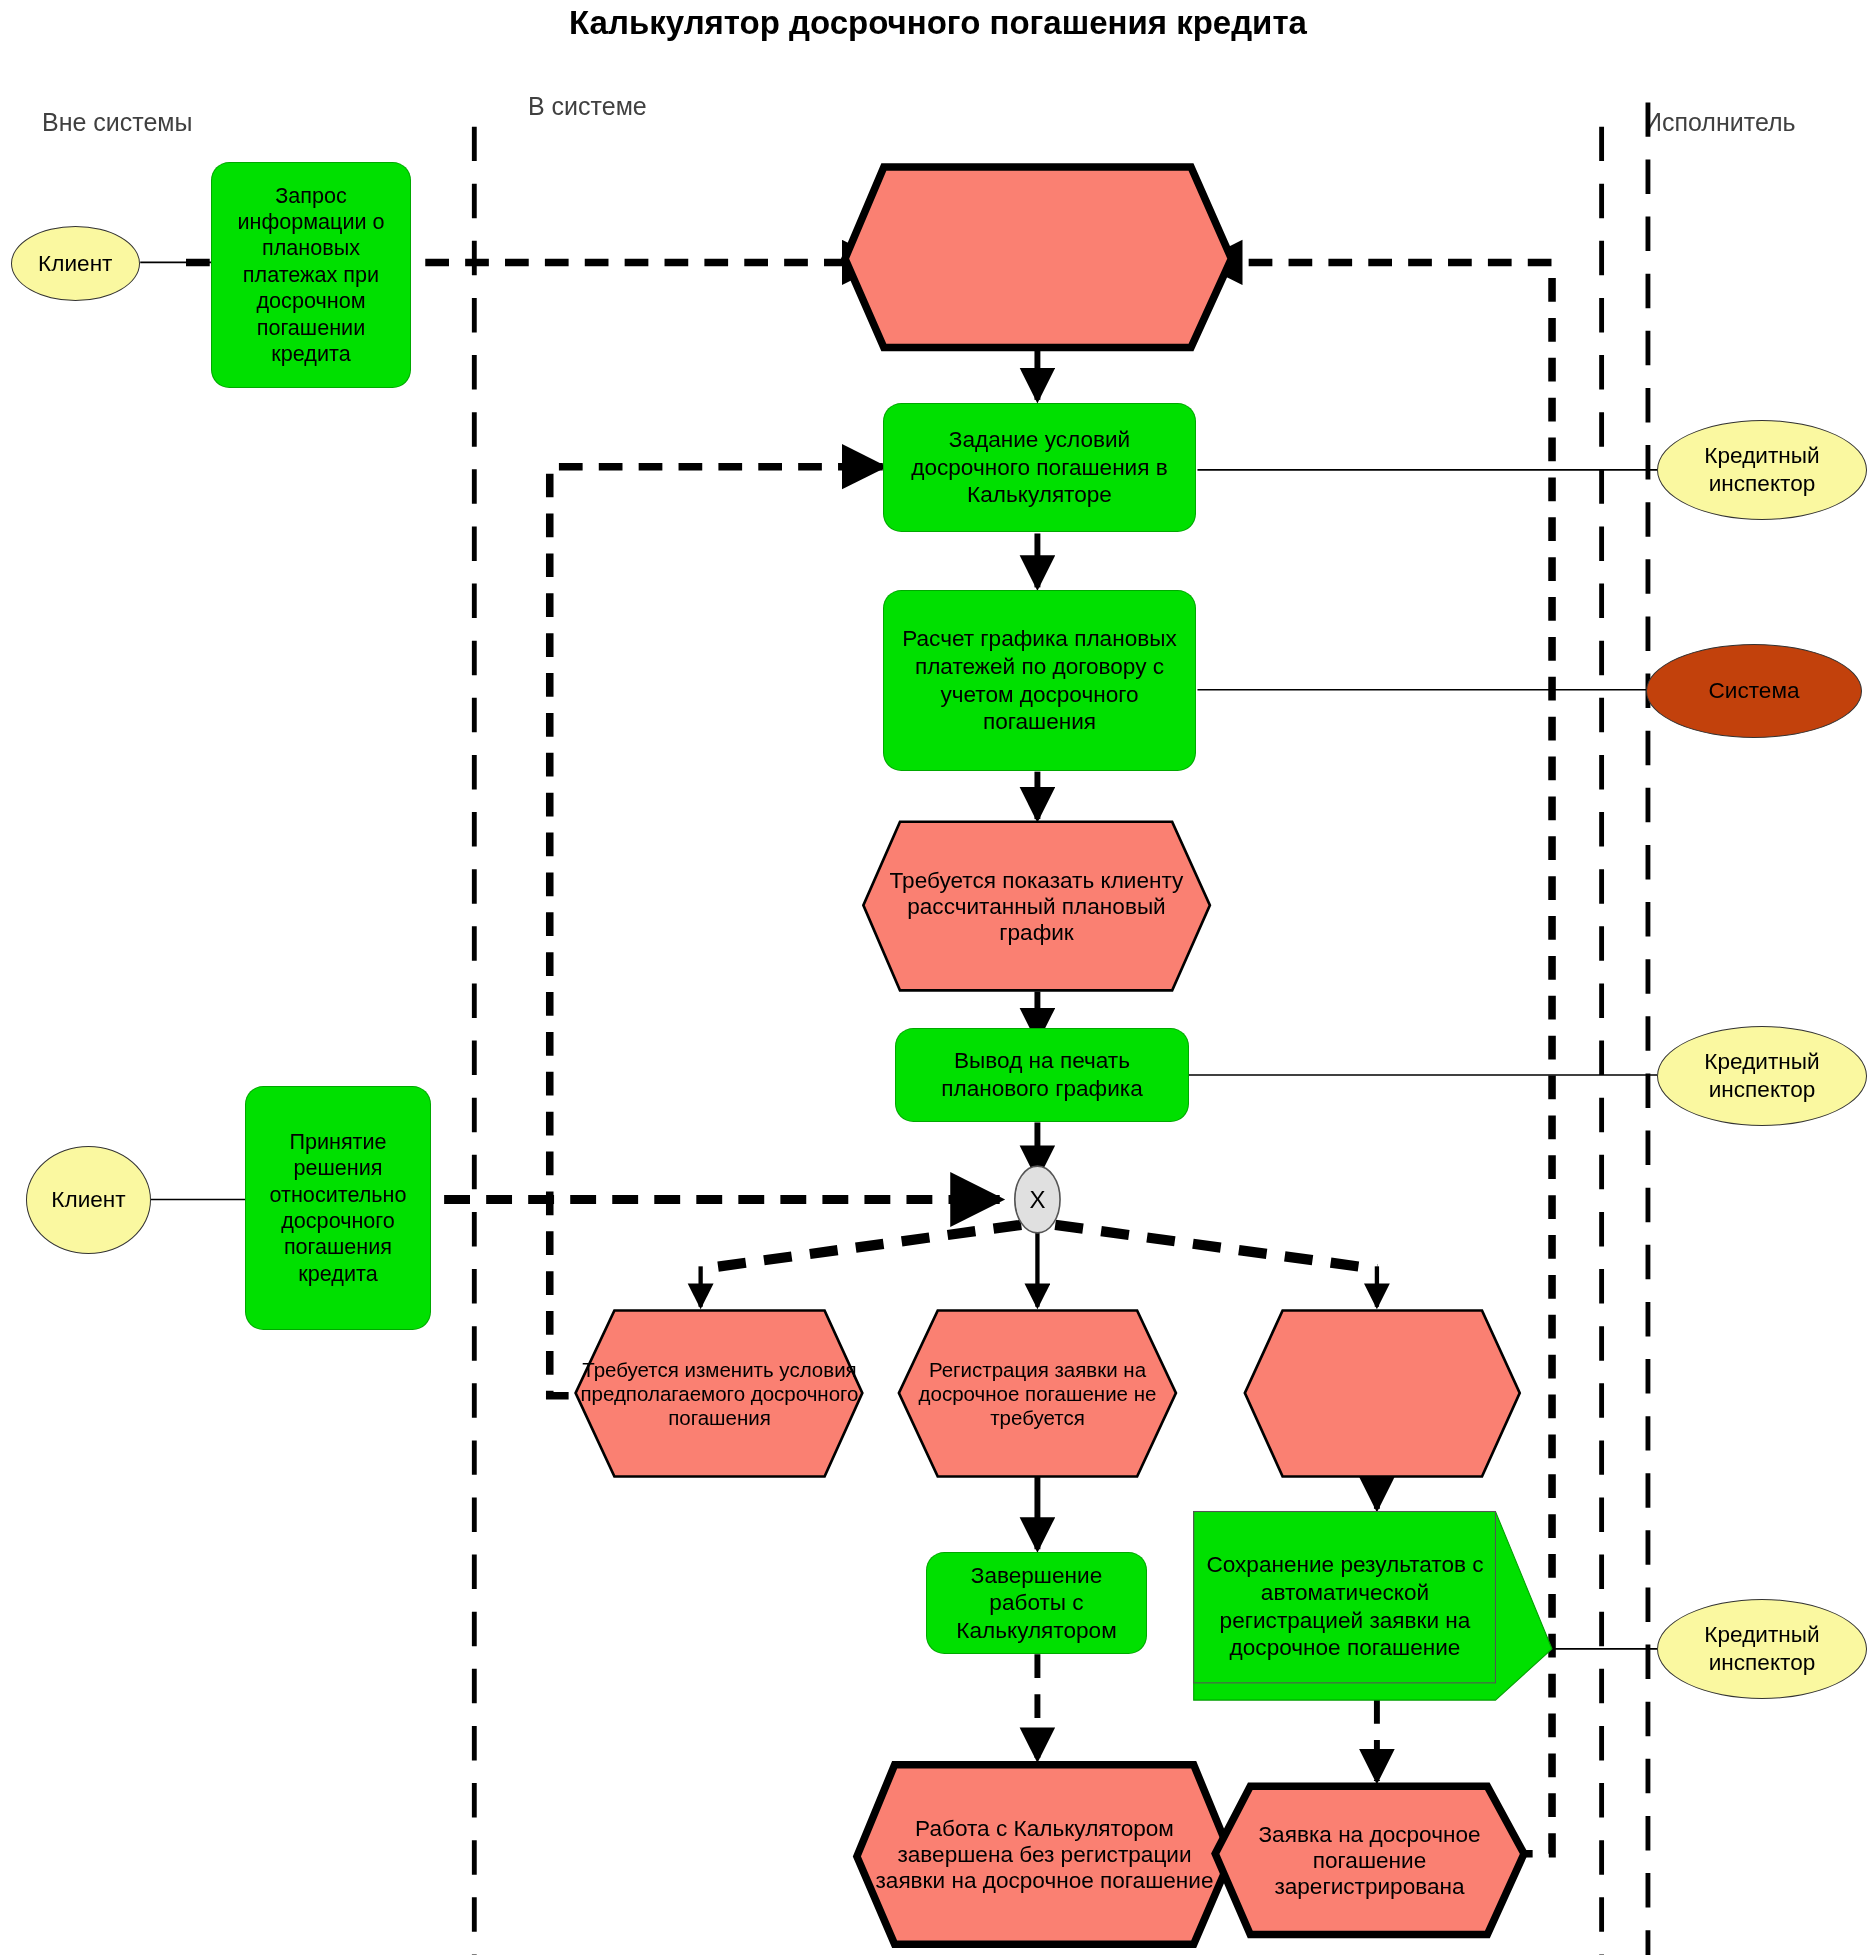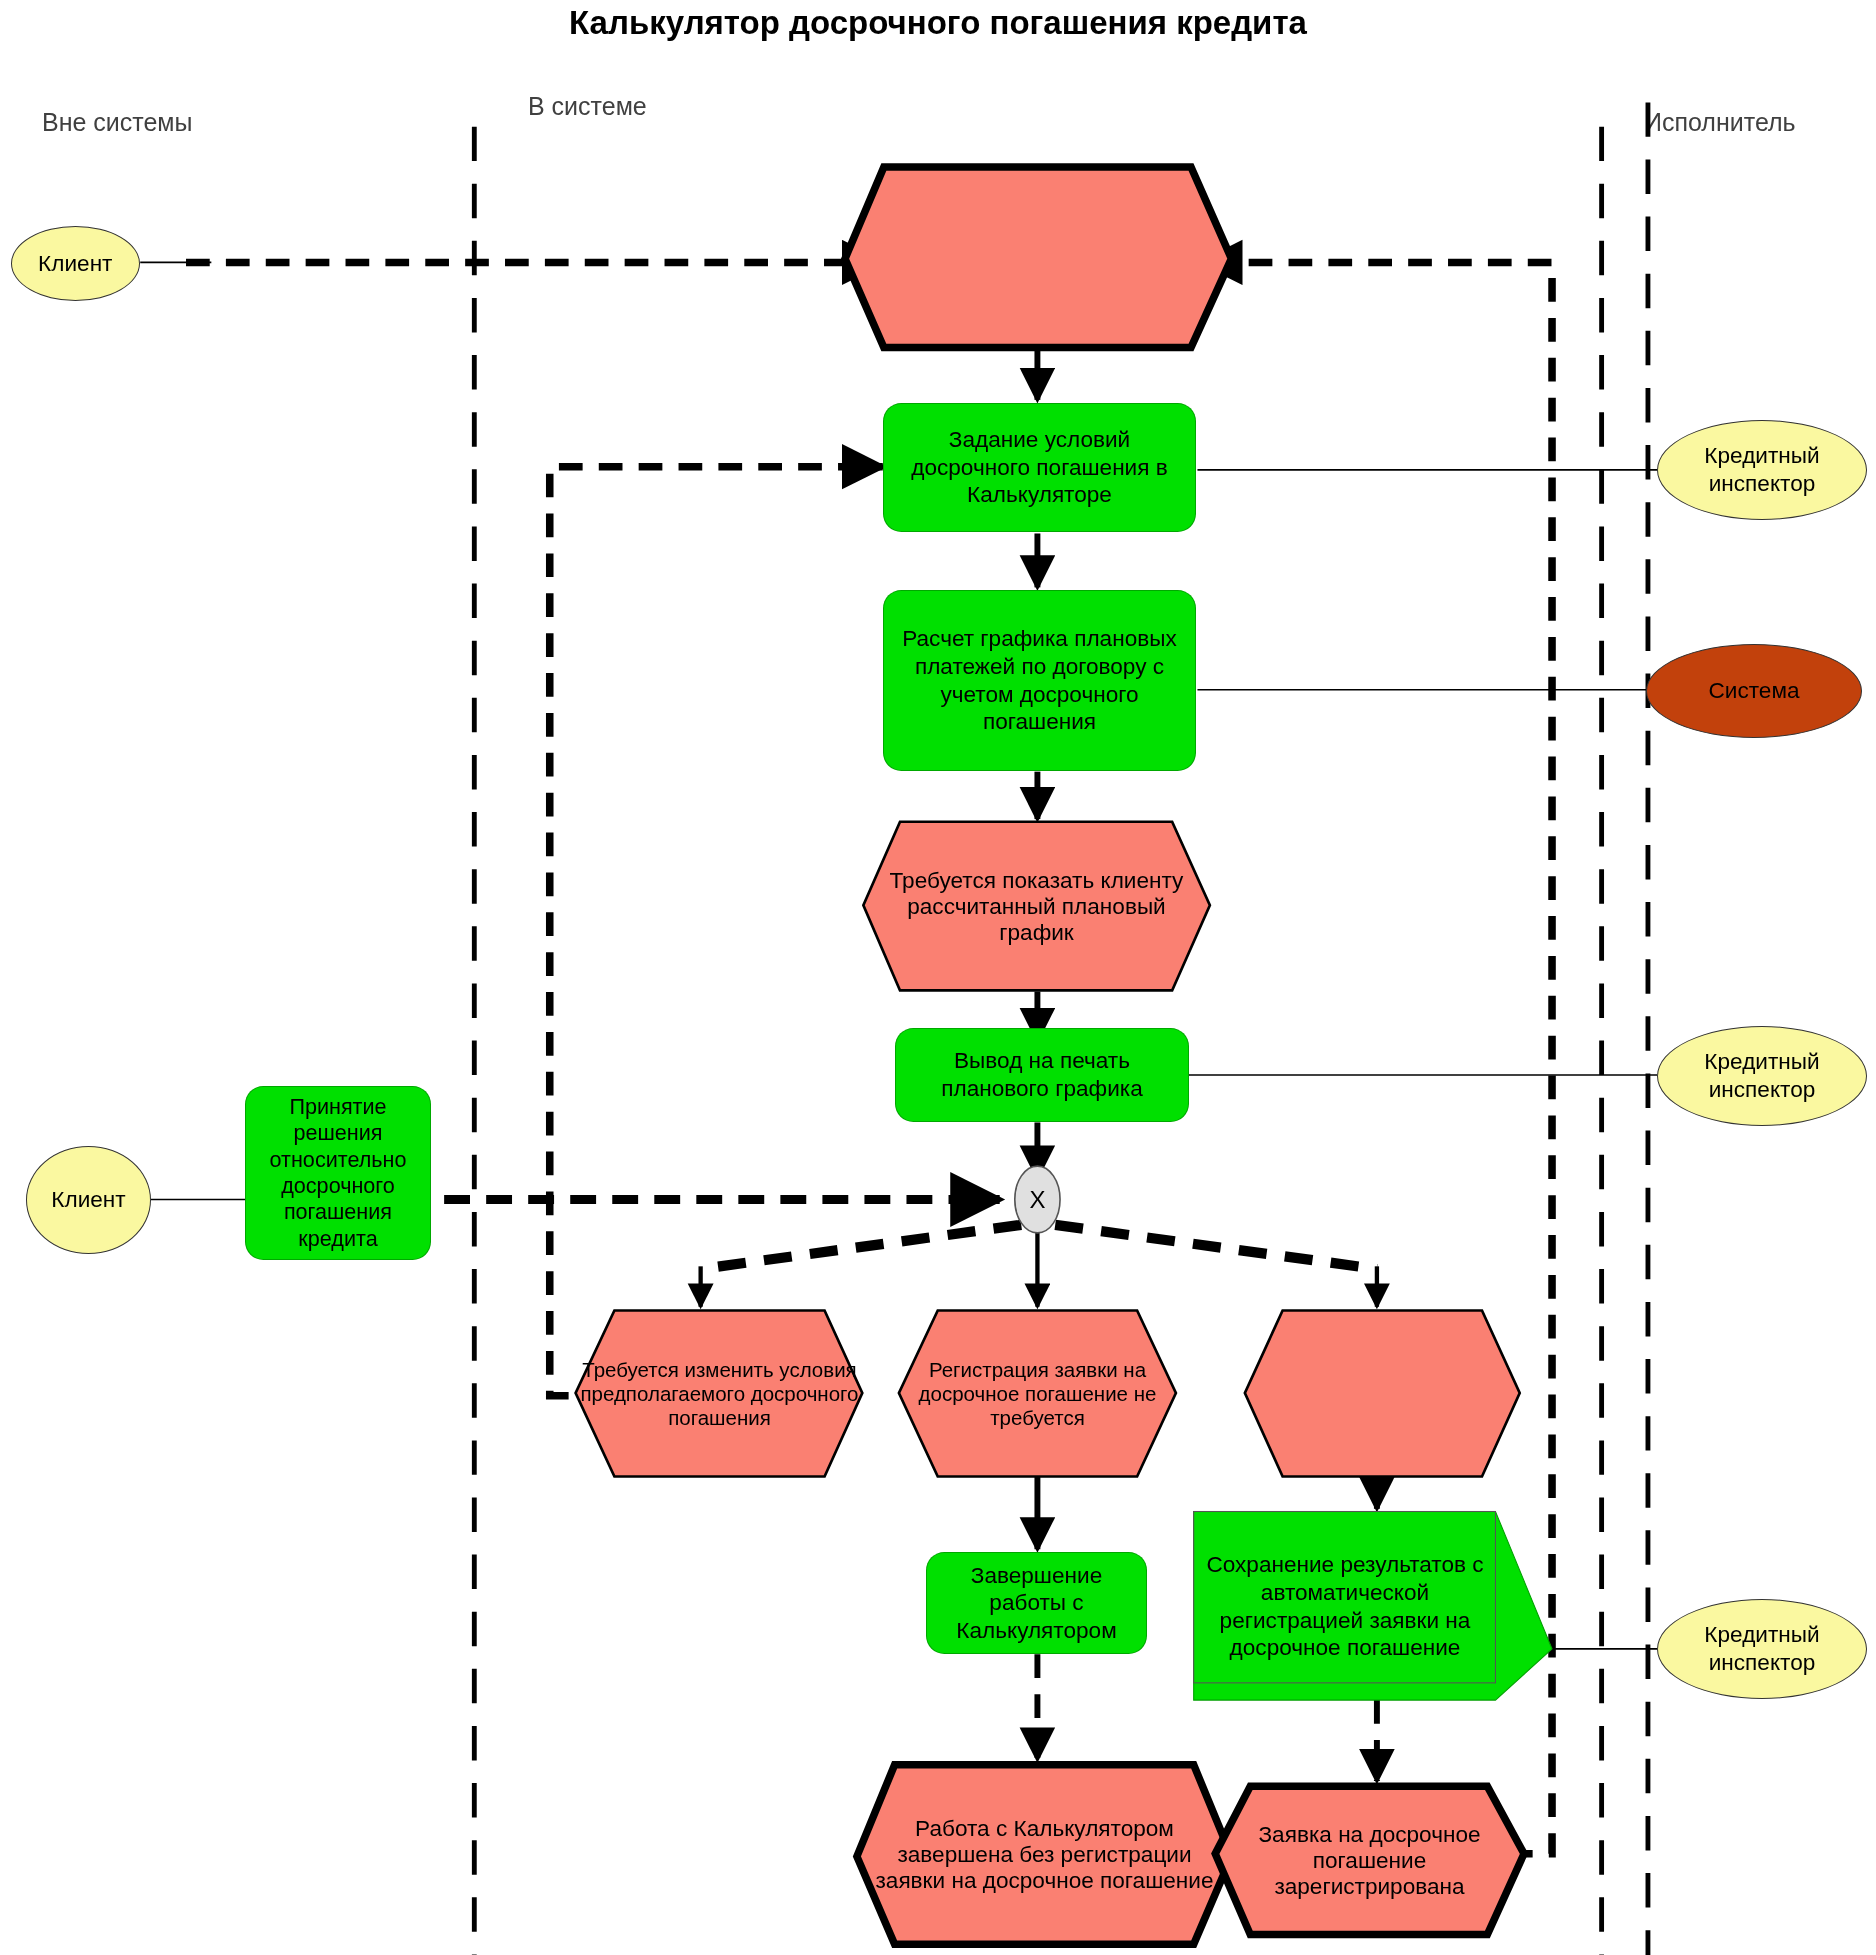--- a/index.html
+++ b/index.html
@@ -171,22 +171,25 @@
     <ellipse cx="1925" cy="2226" rx="42" ry="62" fill="#E0E0E0" stroke="#555555" stroke-width="3"></ellipse>
 
     <line x1="60" y1="452" x2="60" y2="528" stroke="#000000" stroke-width="3"></line>
     <line x1="88" y1="2178" x2="88" y2="2278" stroke="#000000" stroke-width="3"></line>
     <line x1="3136" y1="838" x2="3136" y2="910" stroke="#000000" stroke-width="3"></line>
     <line x1="3118" y1="1230" x2="3118" y2="1330" stroke="#000000" stroke-width="3"></line>
     <line x1="3136" y1="1958" x2="3136" y2="2030" stroke="#000000" stroke-width="3"></line>
     <line x1="3136" y1="3022" x2="3136" y2="3094" stroke="#000000" stroke-width="3"></line>
   </svg>
 
-
-  <div class="node rrect green" style="left:245px; top:1086px; width:186px; height:174px; font-size:21.6px;">
+  <div class="node rrect green" style="left:211px; top:162px; width:200px; height:226px; font-size:21.6px;">
+    <span class="lbl">Запрос информации о плановых платежах при досрочном погашении кредита</span>
+  </div>
+
+  <div class="node rrect green" style="left:245px; top:1086px; width:186px; height:244px; font-size:21.6px;">
     <span class="lbl">Принятие решения относительно досрочного погашения кредита</span>
   </div>
 
   <div class="node rrect green" style="left:883px; top:403px; width:313px; height:129px; font-size:22.6px;">
     <span class="lbl">Задание условий досрочного погашения в Калькуляторе</span>
   </div>
 
   <div class="node rrect green" style="left:883px; top:590px; width:313px; height:181px; font-size:22.6px;">
     <span class="lbl">Расчет графика плановых платежей по договору с учетом досрочного погашения</span>
   </div>

